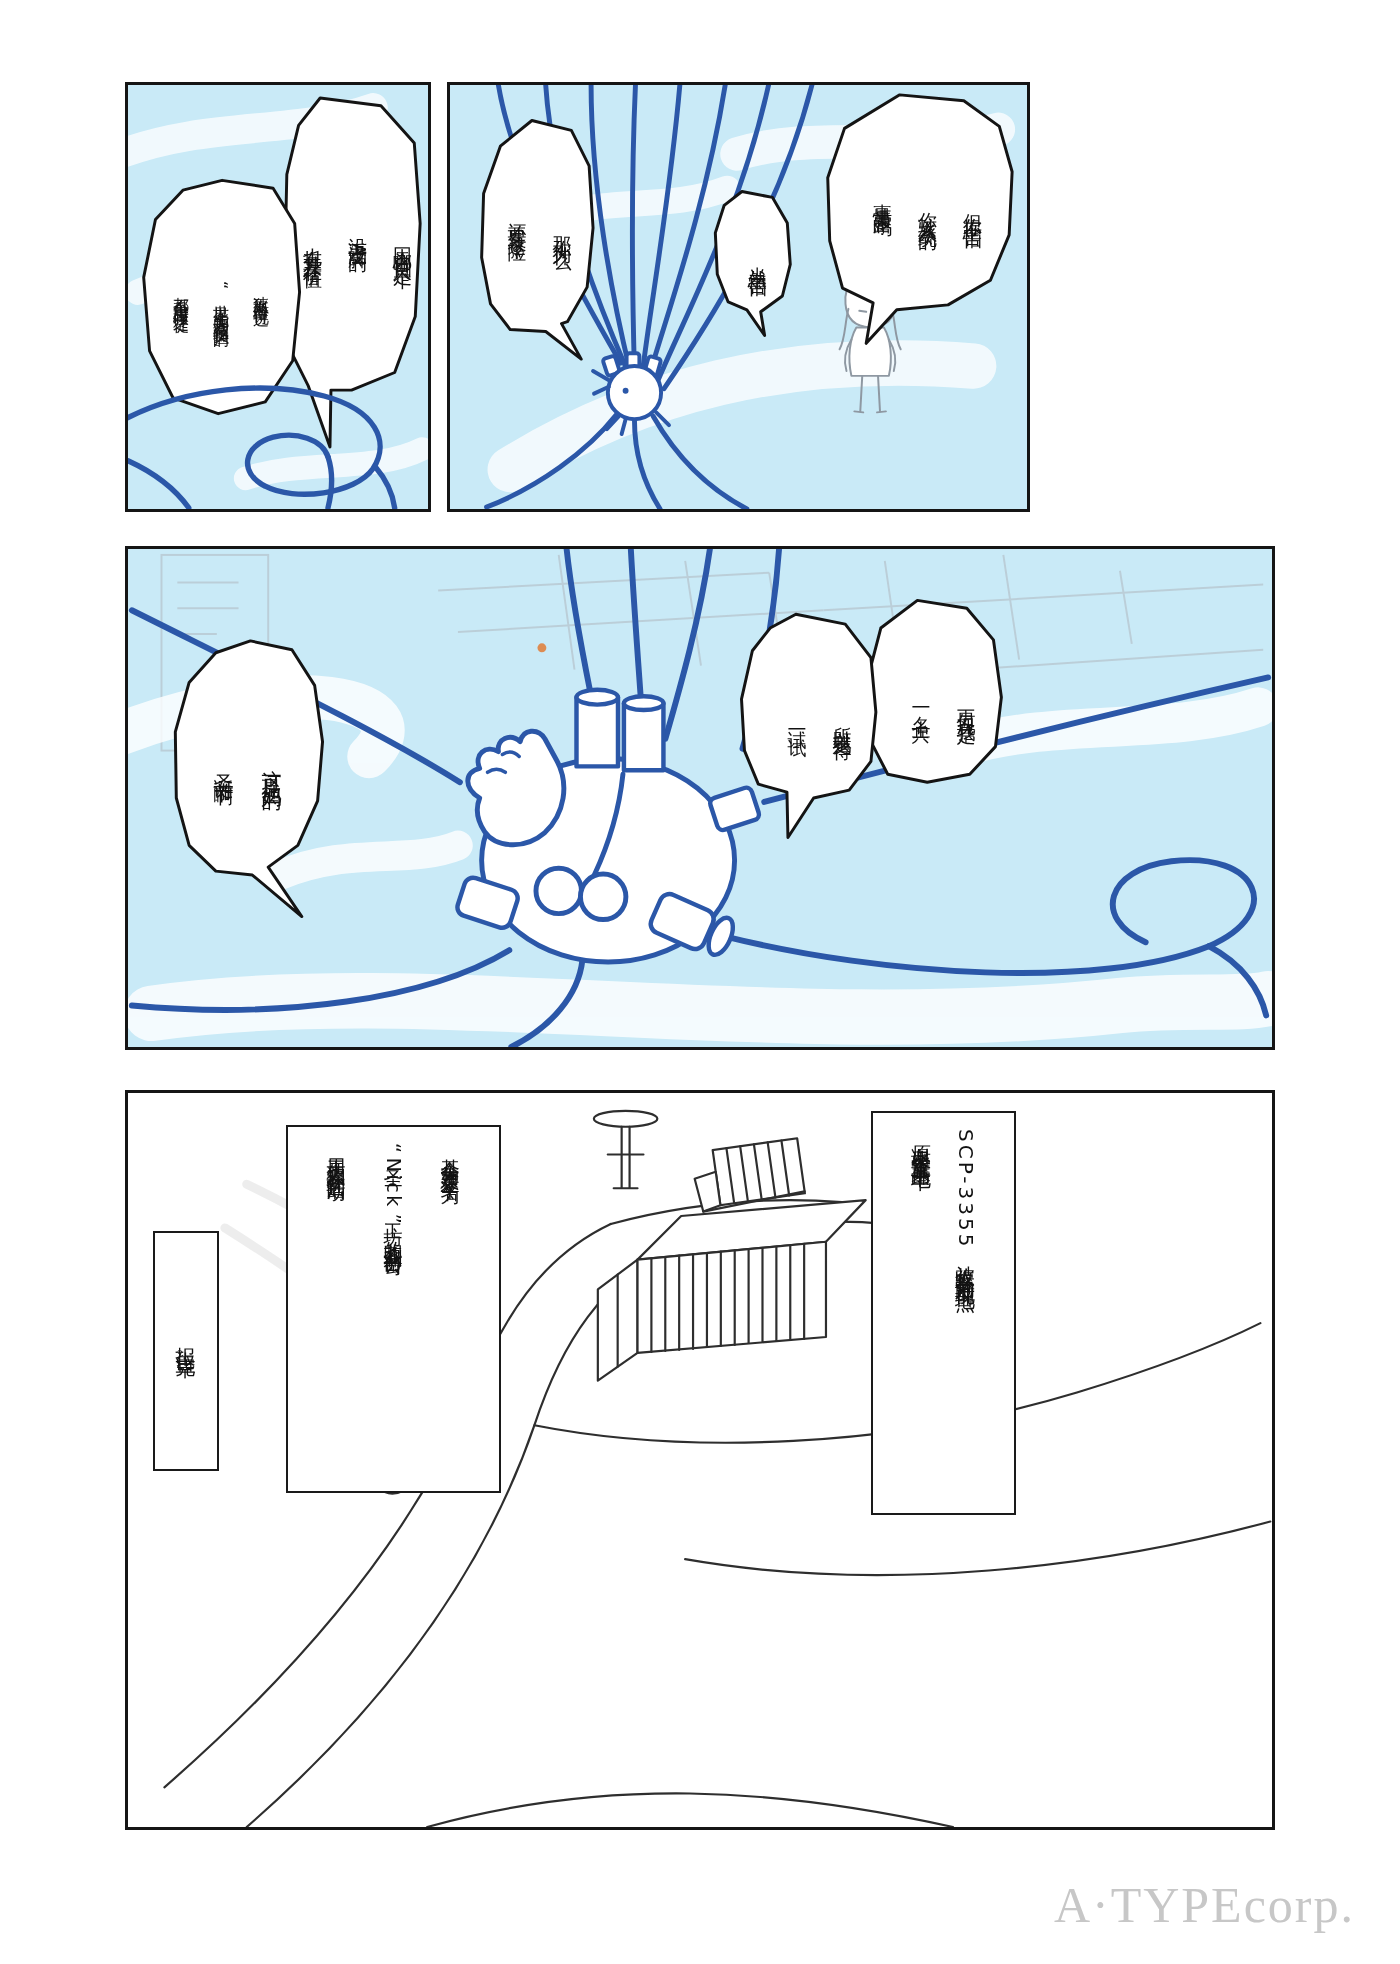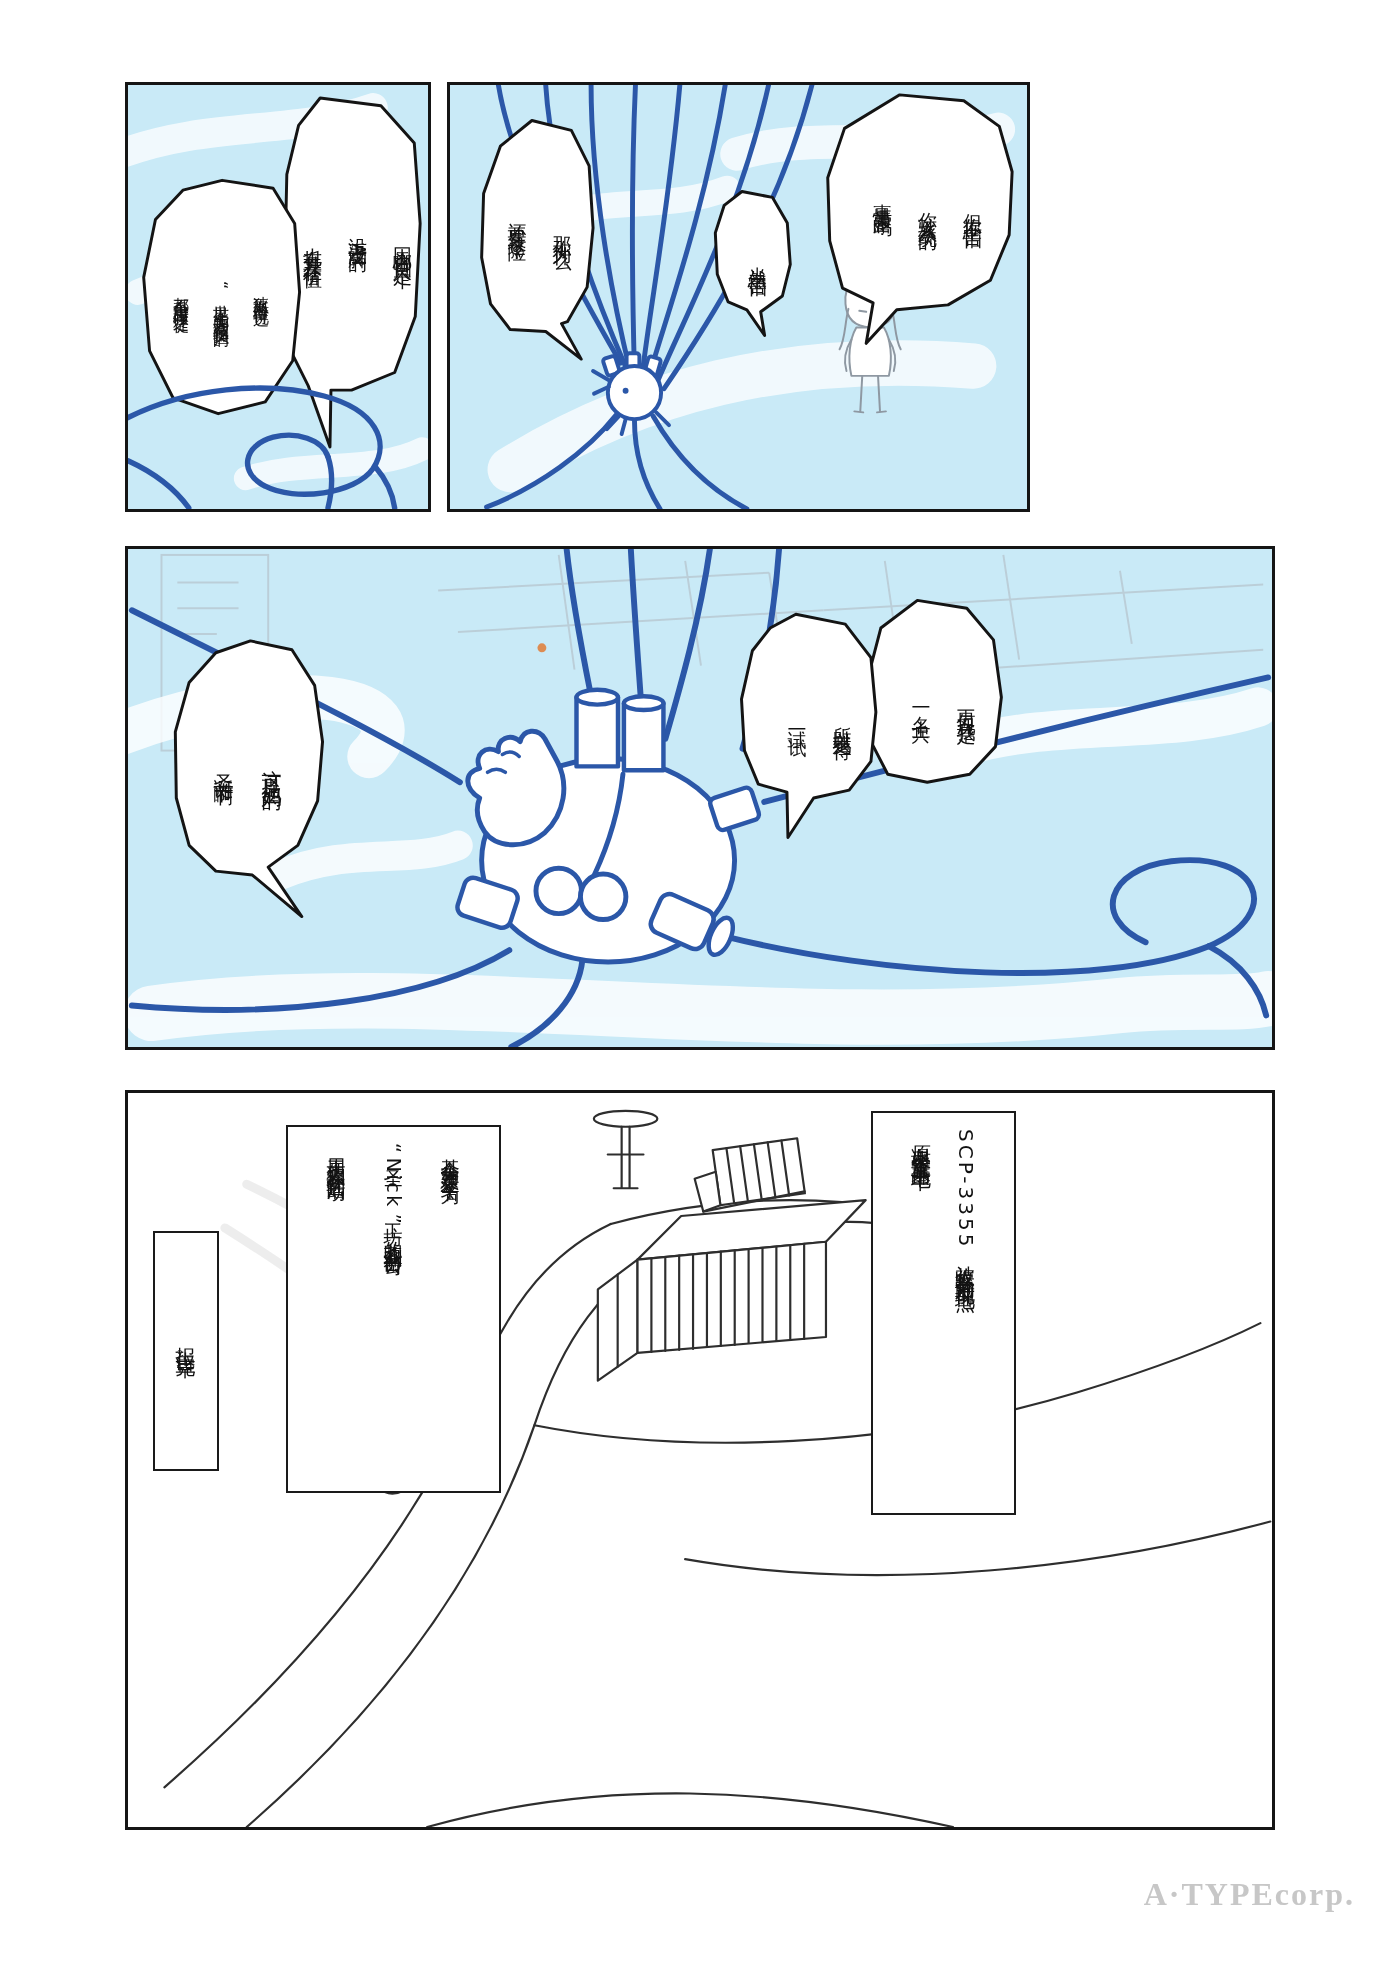--- a/index.html
+++ b/index.html
@@ -21,21 +21,21 @@
   .vcol {
     writing-mode:vertical-rl; text-orientation:mixed;
     color:#121212; line-height:1; white-space:nowrap;
   }
   .tbox {
     position:absolute; background:#ffffff; border:2px solid #1a1a1a;
     display:flex; flex-direction:row-reverse; justify-content:center;
   }
   .watermark {
     position:absolute; font-family:"Liberation Serif", serif;
-    color:#c7c7c7; font-weight:bold; letter-spacing:2px; font-size:32px;
+    color:#c7c7c7; font-weight:normal; letter-spacing:2px; font-size:50px;
   }
 </style>
 </head>
 <body>
 
 <div class="page">
 
   <div class="panel blue" style="left:125px;top:82px;width:306px;height:430px;">
     <svg viewBox="0 0 306 430">
       <g stroke="#ffffff" fill="none" opacity="0.75" stroke-linecap="round">

